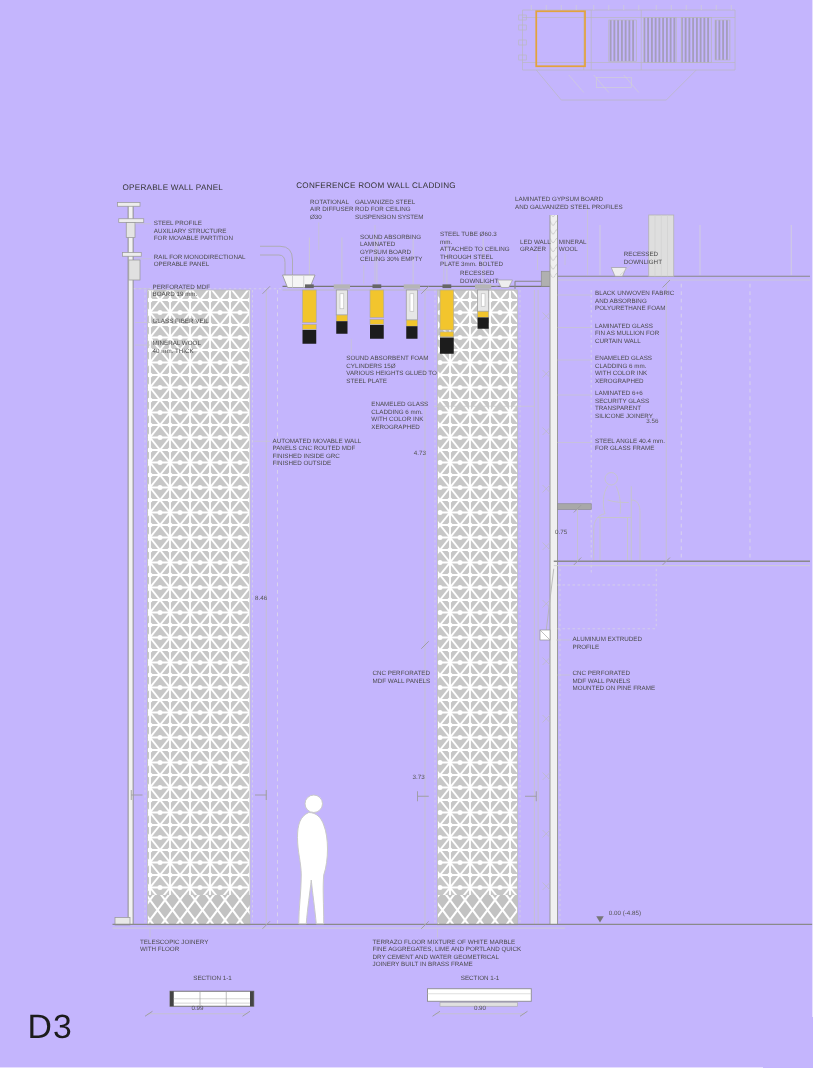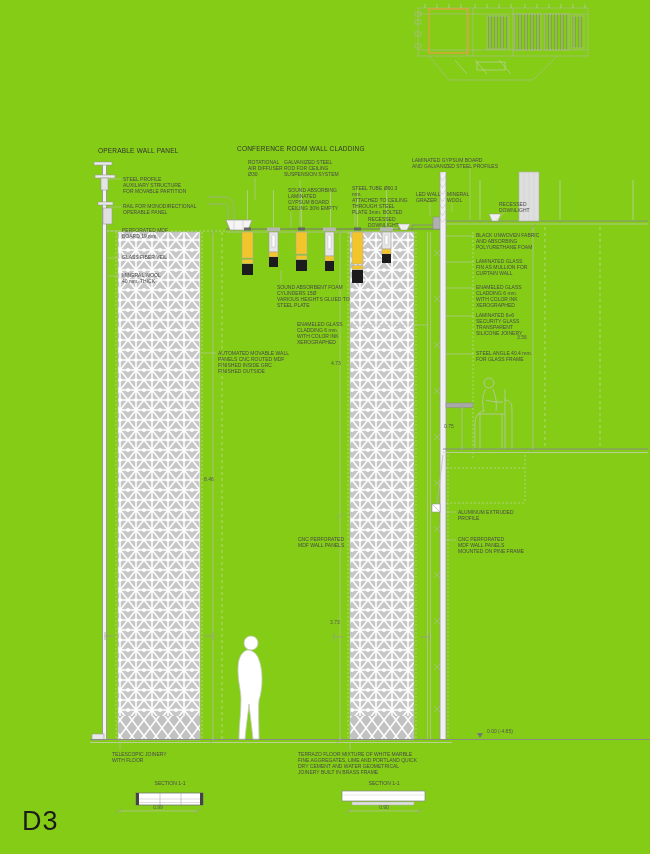--- a/index.html
+++ b/index.html
@@ -1,16 +1,16 @@
 <!DOCTYPE html>
 <html><head>
 <meta charset="utf-8">
 <style>
   html,body{margin:0;padding:0;background:#fff;}
-  #sheet{position:relative;width:650px;height:854px;background:#84cc16;overflow:hidden;
+  #sheet{position:relative;width:650px;height:854px;background:#c4b5fd;overflow:hidden;
          font-family:"Liberation Sans",sans-serif;}
   #linework{position:absolute;left:0;top:0;}
   .lbl{position:absolute;font-size:5px;line-height:1.22;color:#4a4a4a;
        white-space:pre-line;letter-spacing:0;}
   .hdr{font-size:6.5px;color:#333;letter-spacing:.2px;}
   .dim{color:#555;}
   .ctr{text-align:center;}
   #d3-title{position:absolute;font-size:27px;color:#1c1c1c;letter-spacing:1px;}
 </style>
 </head>

